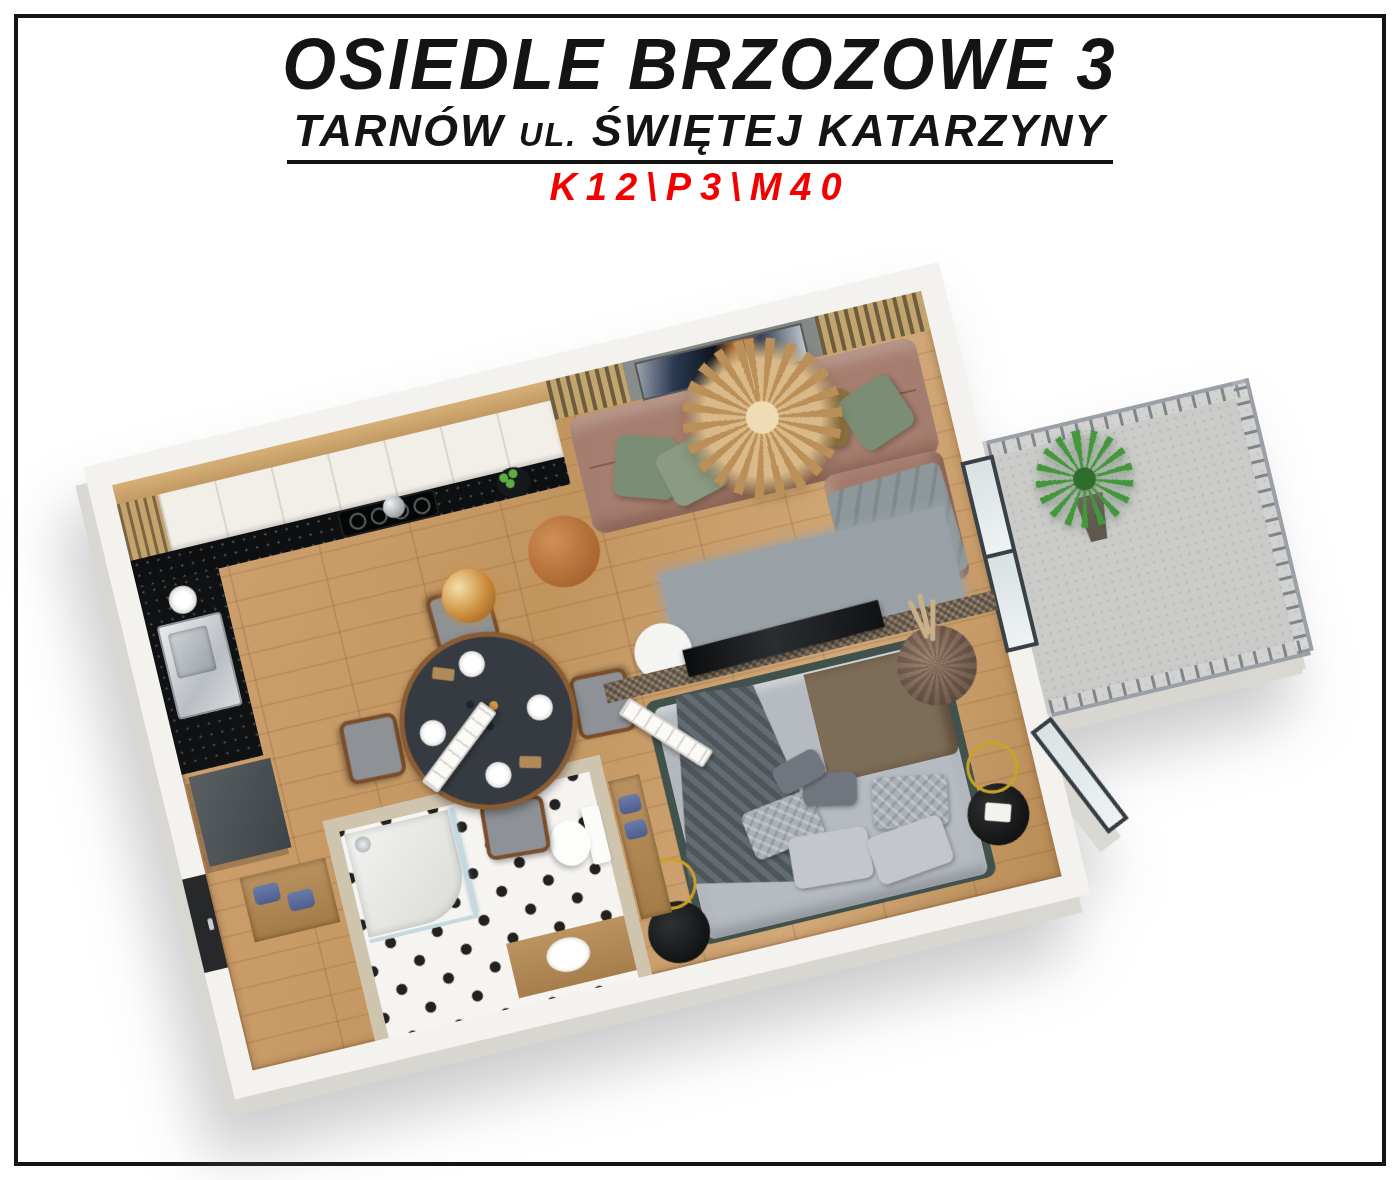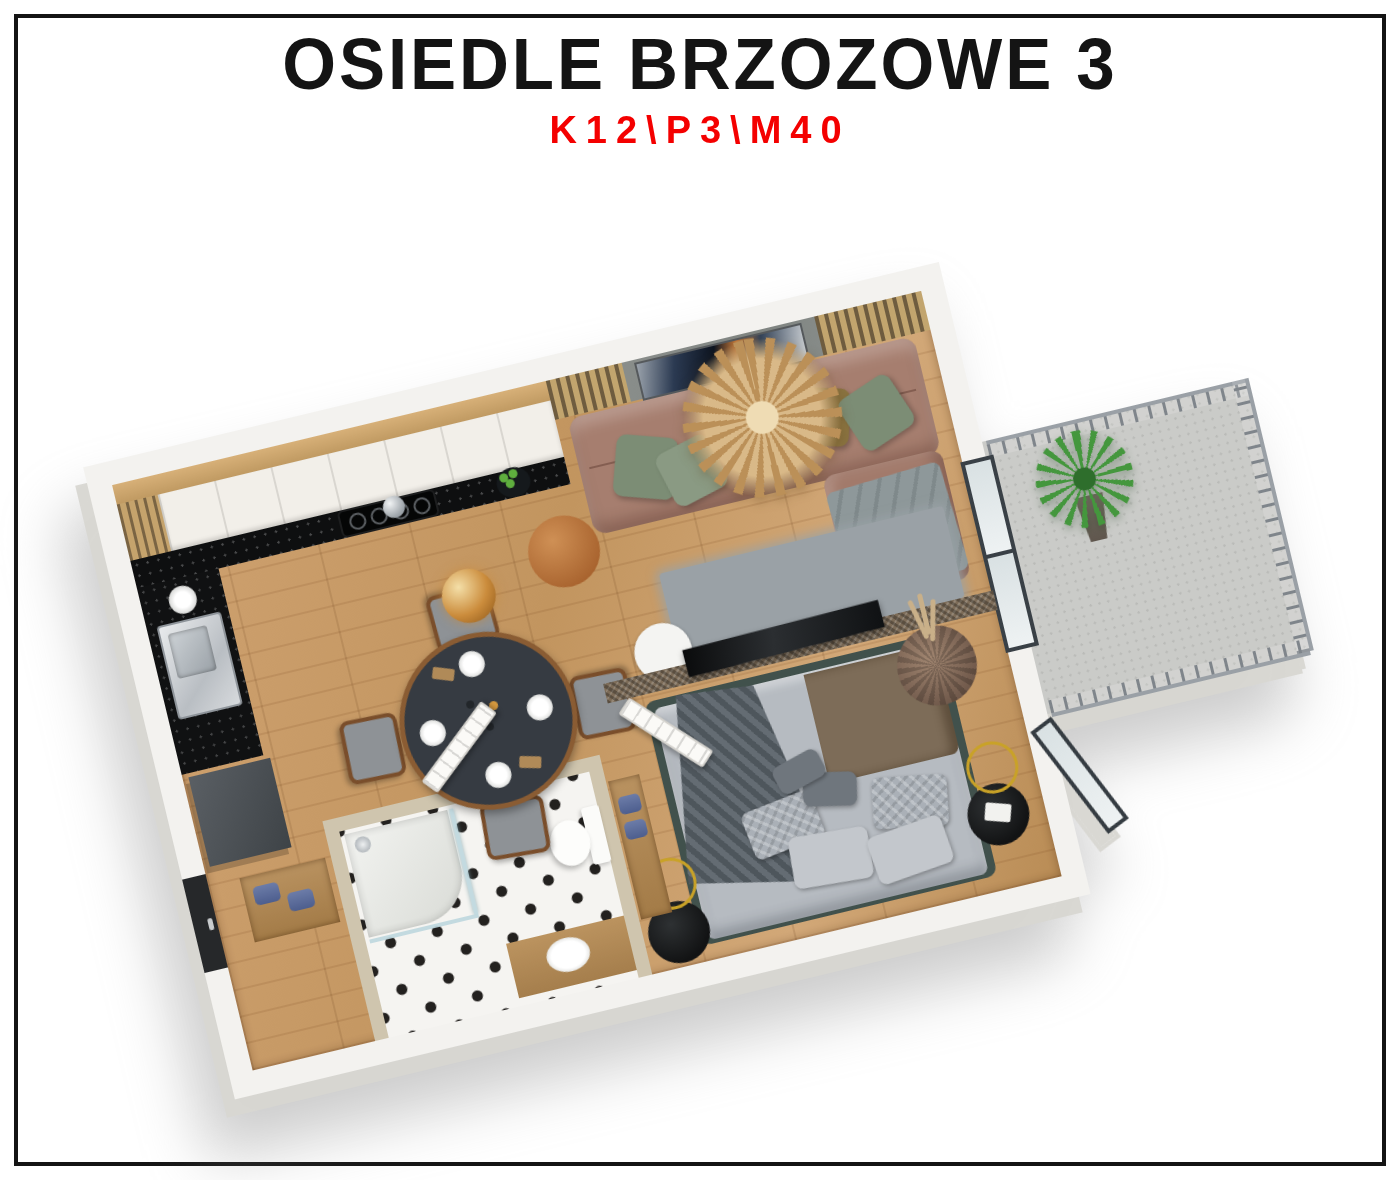--- a/index.html
+++ b/index.html
@@ -1,28 +1,28 @@
 <!DOCTYPE html>
 <html><head>
 <meta charset="utf-8">
 <style>
   html,body{margin:0;padding:0;background:#ffffff;width:1400px;height:1180px;
     font-family:"Liberation Sans", sans-serif; overflow:hidden;}
   .frame{position:absolute;inset:14px;border:4px solid #141414;background:#ffffff;}
   
-  .hdr{position:absolute;top:10px;left:0;right:0;text-align:center;color:#141414;}
+  .hdr{position:absolute;top:10px;left:0;right:0;text-align:center;color:#141414;font-style:italic;}
   .hdr .title{font-size:72px;font-weight:700;letter-spacing:3px;line-height:1.02;
     transform:scaleX(.96);transform-origin:center;}
   .hdr .addr{display:inline-block;font-size:45px;font-weight:700;letter-spacing:2px;
     border-bottom:4px solid #141414;padding:2px 6px 3px;margin-top:2px;}
   .hdr .addr .small{font-size:.72em;}
   .hdr .area{font-size:47px;font-weight:700;letter-spacing:2px;margin-top:4px;}
   .hdr .area .unit{font-size:.7em;}
   .hdr .area sup{font-size:.45em;vertical-align:28px;}
-  .hdr .code{font-size:38px;font-weight:700;letter-spacing:9px;color:#f40000;margin-top:8px;}
+  .hdr .code{font-size:38px;font-weight:700;letter-spacing:9px;color:#f40000;margin-top:2px;}
   
   .scene{position:absolute;inset:0;}
   .rotor{position:absolute;left:125px;top:305px;width:1160px;height:650px;
     transform:rotate(-13.5deg);
     filter:drop-shadow(-12px 16px 0 rgba(216,215,210,.95)) drop-shadow(-26px 40px 30px rgba(130,130,130,.40));}
   .el{position:absolute;}
   
   .apt{left:0;top:0;width:880px;height:650px;background:#f3f2ef;}
   .floor{left:24px;top:24px;width:832px;height:602px;
     background:
@@ -185,20 +185,23 @@
   .lg-text .bl{color:#4a96d5;}
   .lg-sub{margin-top:2px;text-align:right;font-size:25px;font-weight:400;letter-spacing:17px;color:#58595b;padding-right:2px;}
 </style>
 </head>
 <body>
 
 <div class="frame">
 
   <div class="hdr">
     <div class="title">OSIEDLE BRZOZOWE 3</div>
+    <div>
+      <div class="addr"><span>TARNÓW</span>&nbsp;<span class="small">UL.</span>&nbsp;<span>ŚWIĘTEJ KATARZYNY</span></div>
+    </div>
     <div class="code">K12\P3\M40</div>
   </div>
 
   <div class="scene">
     <div class="rotor">
 
       <div class="el apt"></div>
       <div class="el floor"></div>
 
       <div class="el k-wood"></div>

